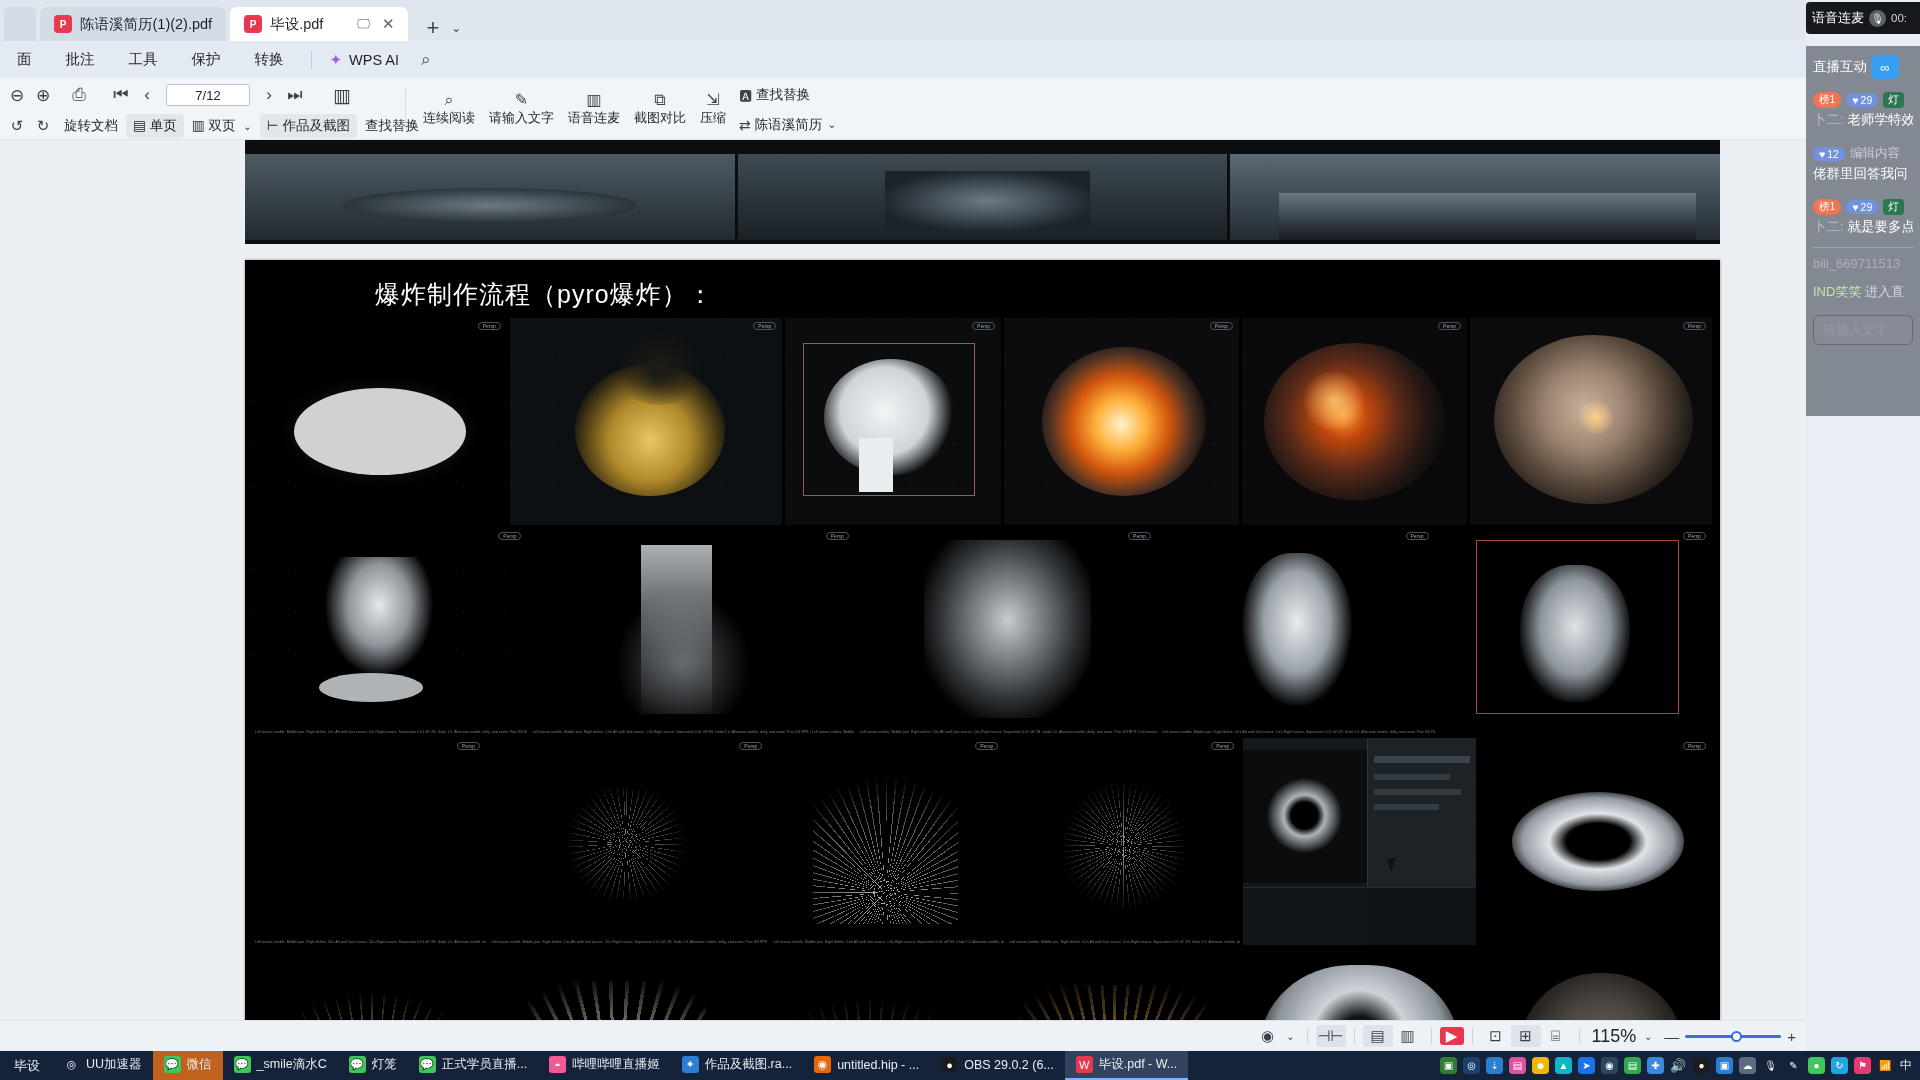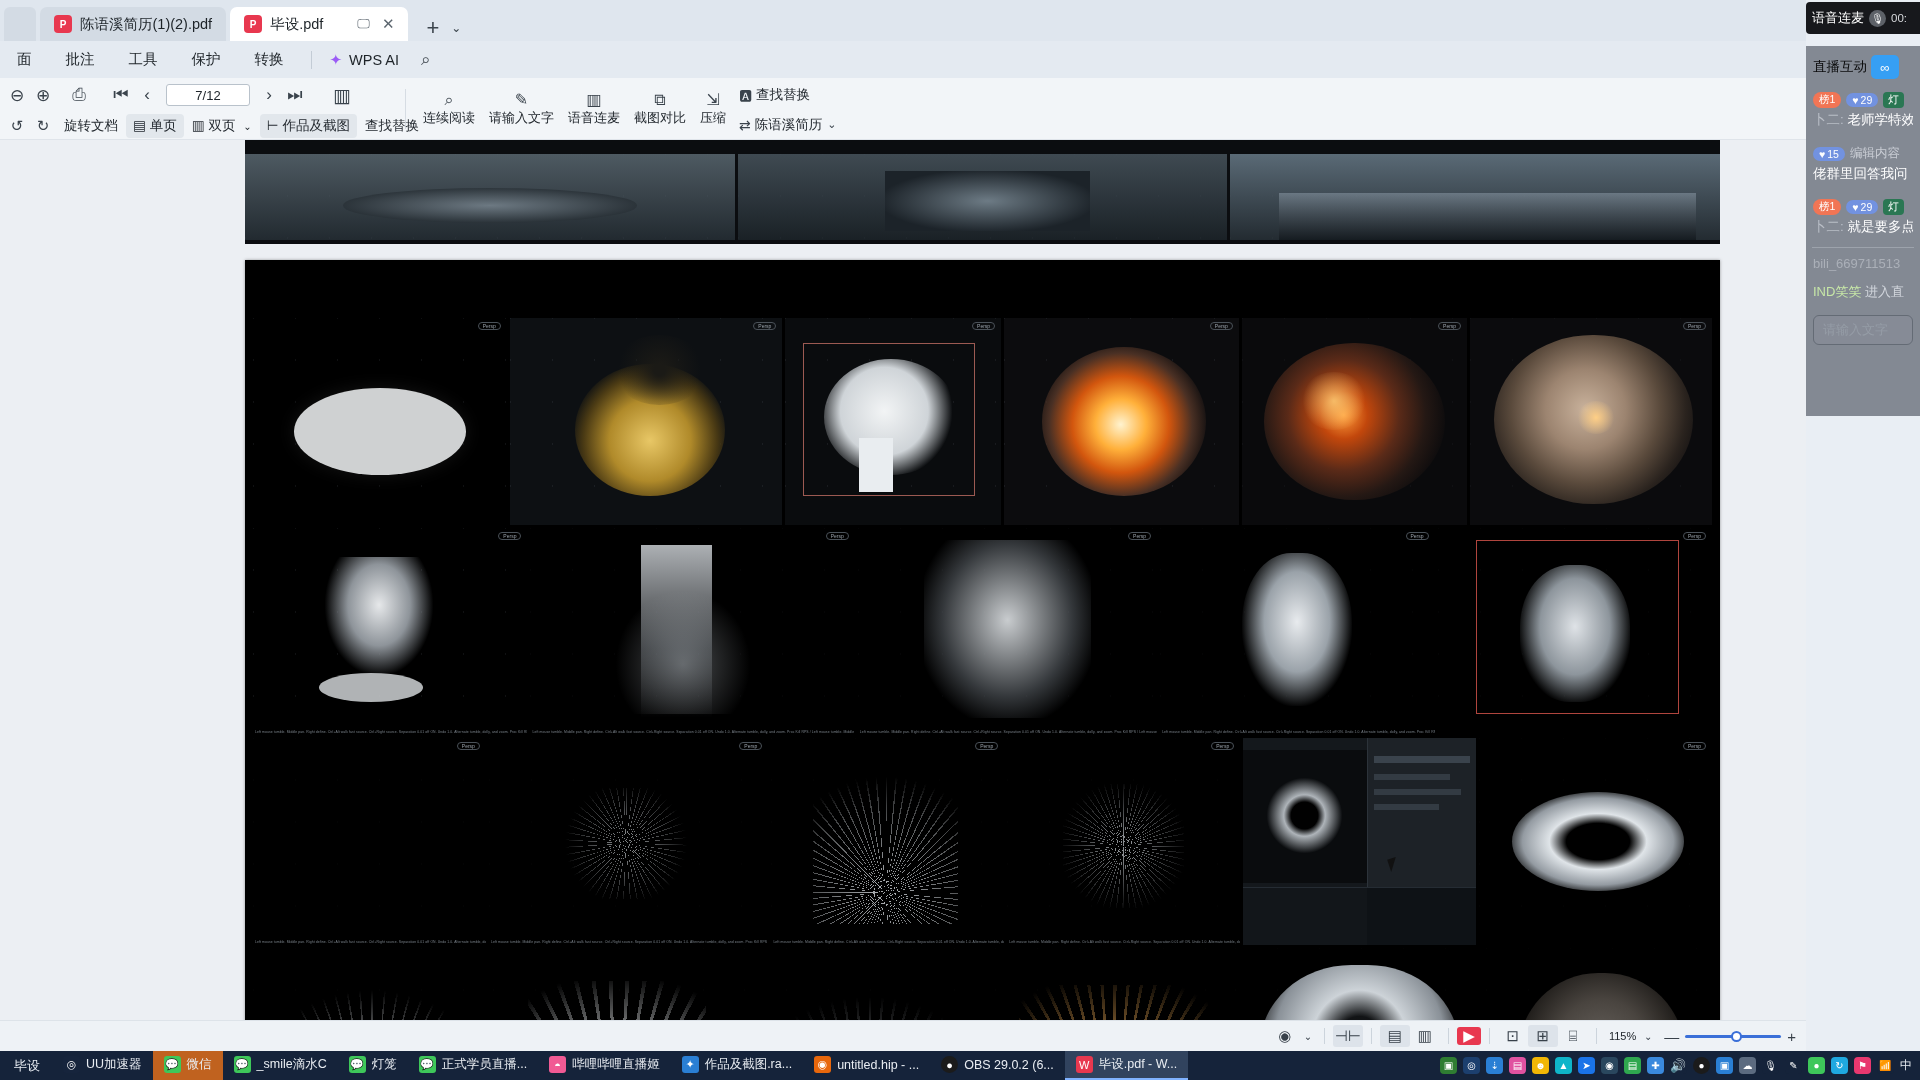--- a/index.html
+++ b/index.html
@@ -120,41 +120,41 @@
   
   .statusbar {
     position: absolute; left: 0; top: 1020px; width: 1806px; height: 31px;
     background: #eef2f6; display: flex; align-items: center; justify-content: flex-end;
     padding-right: 10px; gap: 0px; border-top: 1px solid #dde3e9;
   }
   .sb-ic { display:flex; align-items:center; justify-content:center;
            width: 30px; height: 22px; color: #38414a; font-size: 15px; border-radius: 3px; }
   .sb-ic.hl { background: #dde3ea; }
   .sb-sep { width: 1px; height: 16px; background: #ccd4dc; margin: 0 8px; }
-  .sb-zoom { font-size: 11px; color: #20262c; padding: 0 4px; }
+  .sb-zoom { font-size: 18px; color: #20262c; padding: 0 4px; }
   .zoomslider { display:flex; align-items:center; gap:6px; margin-left: 8px; }
   .zs-line { width: 96px; height: 3px; background: #3a6fd8; border-radius: 2px; position: relative; }
   .zs-knob { position:absolute; left: 46px; top: -4px; width: 11px; height: 11px; border-radius: 50%;
              background: #fff; border: 2px solid #3a6fd8; }
 
   
   .voicebar {
     position: absolute; left: 1806px; top: 2px; width: 114px; height: 32px;
     background: #17181c; color: #fff; display: flex; align-items: center;
     font-size: 13px; gap: 5px; padding-left: 6px; border-radius: 4px 0 0 4px;
   }
   .mic-circle { width:17px; height:17px; border-radius:50%; background:#5d6168;
                 display:flex; align-items:center; justify-content:center; font-size:10px; }
   .voice-time { font-size: 11.5px; color: #d6d8dc; }
   .livepanel {
     position: absolute; left: 1806px; top: 46px; width: 114px; height: 370px;
     background: #7f8590; opacity: .96;
   }
   .lp-head { display:flex; align-items:center; gap:4px; padding: 9px 0 6px 7px; }
-  .lp-title { font-size: 13.5px; color: #000000; white-space: nowrap; }
+  .lp-title { font-size: 13.5px; color: #ffffff; white-space: nowrap; }
   .lp-badge { width: 28px; height: 24px; background: #2f9cf4; border-radius: 5px;
               display:flex; align-items:center; justify-content:center; color:#fff; font-size:13px;}
   .chat-item { padding: 7px 7px 9px 7px; }
   .chat-meta { display: flex; align-items: center; gap: 5px; }
   .pill-rank { background: #f2714f; color: #fff; font-size: 10.5px; border-radius: 9px;
                padding: 1px 6px; white-space: nowrap; }
   .pill-lv { background: #6e8fe0; color: #fff; font-size: 10.5px; border-radius: 9px;
              padding: 1px 6px; white-space: nowrap; display:flex; gap:2px; align-items:center;}
   .pill-fan { background: #23734d; color: #fff; font-size: 10.5px; border-radius: 4px;
               padding: 1px 5px; white-space: nowrap; overflow:hidden; }
@@ -315,20 +315,21 @@
           <div style="position:absolute;left:30%;top:20%;width:42%;height:70%;background:radial-gradient(ellipse,#6d7b85 0%,#1c2329 75%);"></div>
         </div>
         <div class="strip-cell" style="background:linear-gradient(180deg,#5a6a76,#232b31);">
           <div class="vgrid" style="opacity:.4"></div>
           <div style="position:absolute;left:10%;bottom:0;width:85%;height:55%;background:linear-gradient(180deg,rgba(140,155,168,.55),rgba(20,26,31,.9));"></div>
         </div>
       </div>
     </div>
 
     <div class="page">
+      <div class="page-title">爆炸制作流程（pyro爆炸）：</div>
 
       <div class="grid">
 
         <div class="grow r-a">
           <div class="cell">
             <div class="vgrid"></div>
             <div class="tag">Persp</div>
             <div class="blob" style="left:16%;top:34%;width:68%;height:42%;background:#cfd1d2;box-shadow:0 0 18px rgba(255,255,255,.08);"></div>
           </div>
           <div class="cell" style="background:#0d1013">
@@ -546,21 +547,21 @@
         <span class="pill-lv">♥<span>29</span></span>
         <span class="pill-fan">灯</span>
       </div>
       <div class="chat-text">
         <span style="color:#b9bec6">卜二</span><span style="color:#b9bec6">: </span><span>老师学特效</span>
       </div>
     </div>
 
     <div class="chat-item">
       <div class="chat-meta">
-        <span class="pill-lv">♥<span>15</span></span>
+        <span class="pill-lv">♥<span>12</span></span>
         <span class="chat-name">编辑内容</span>
       </div>
       <div class="chat-text">佬群里回答我问</div>
     </div>
 
     <div class="chat-item">
       <div class="chat-meta">
         <span class="pill-rank">榜1</span>
         <span class="pill-lv">♥<span>29</span></span>
         <span class="pill-fan">灯</span>

